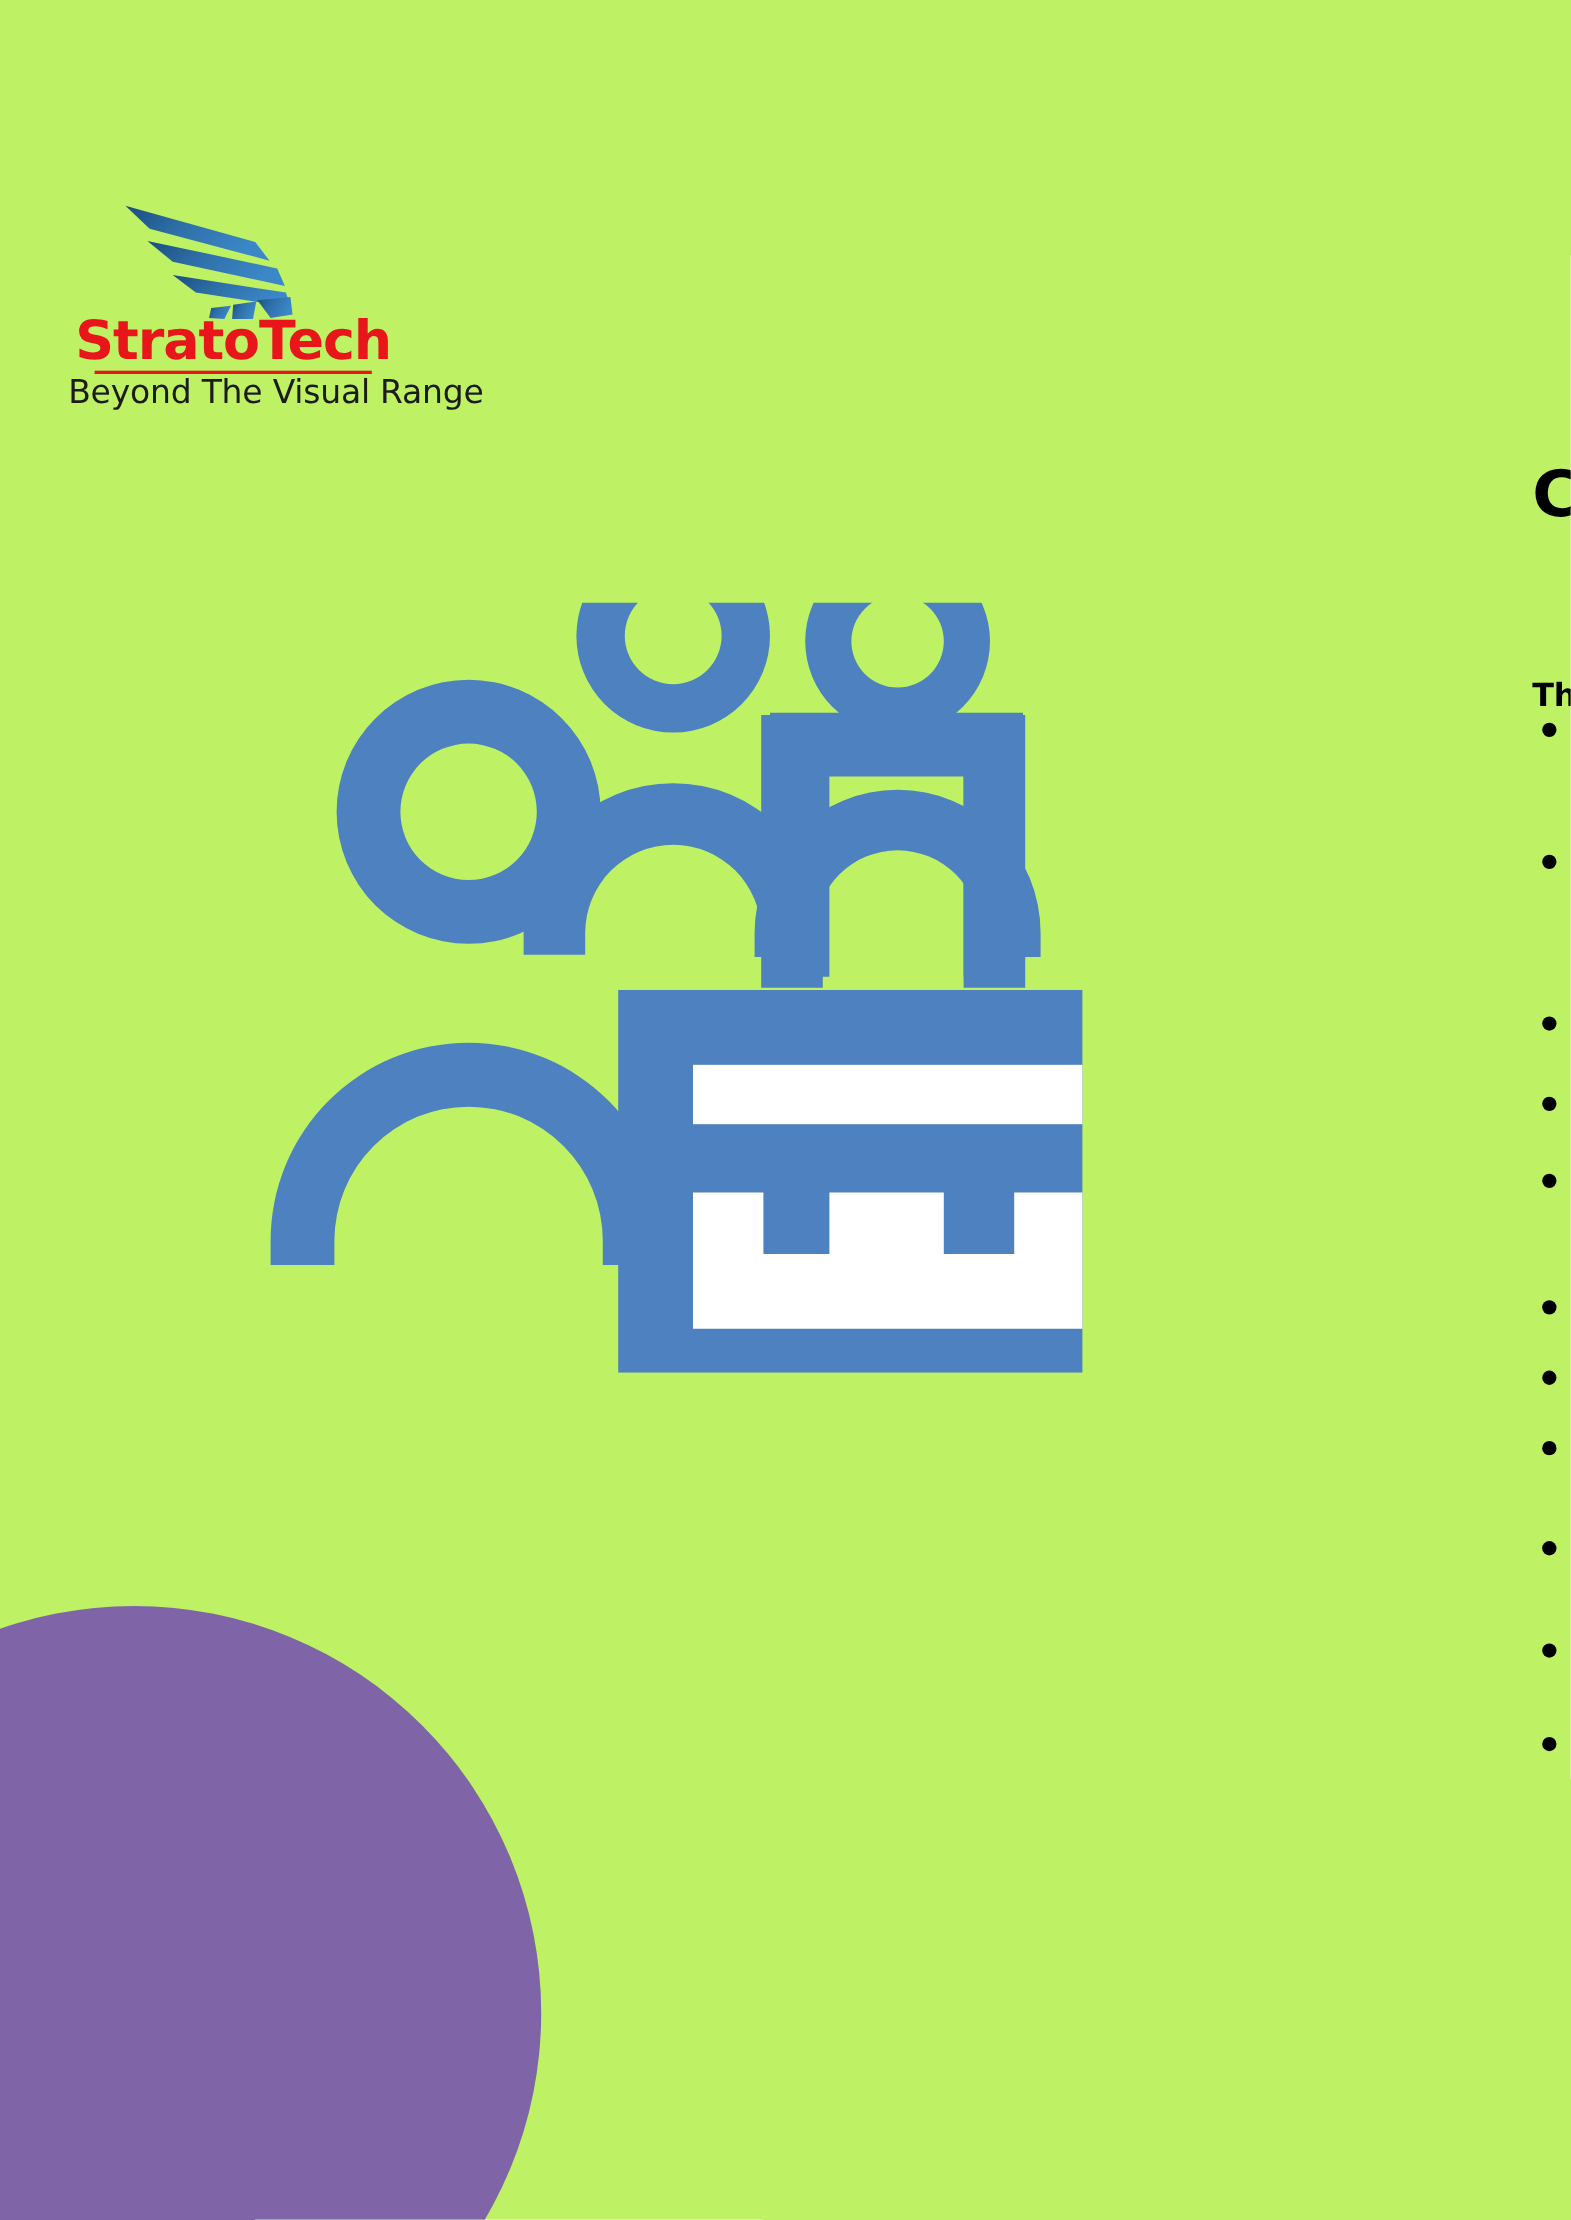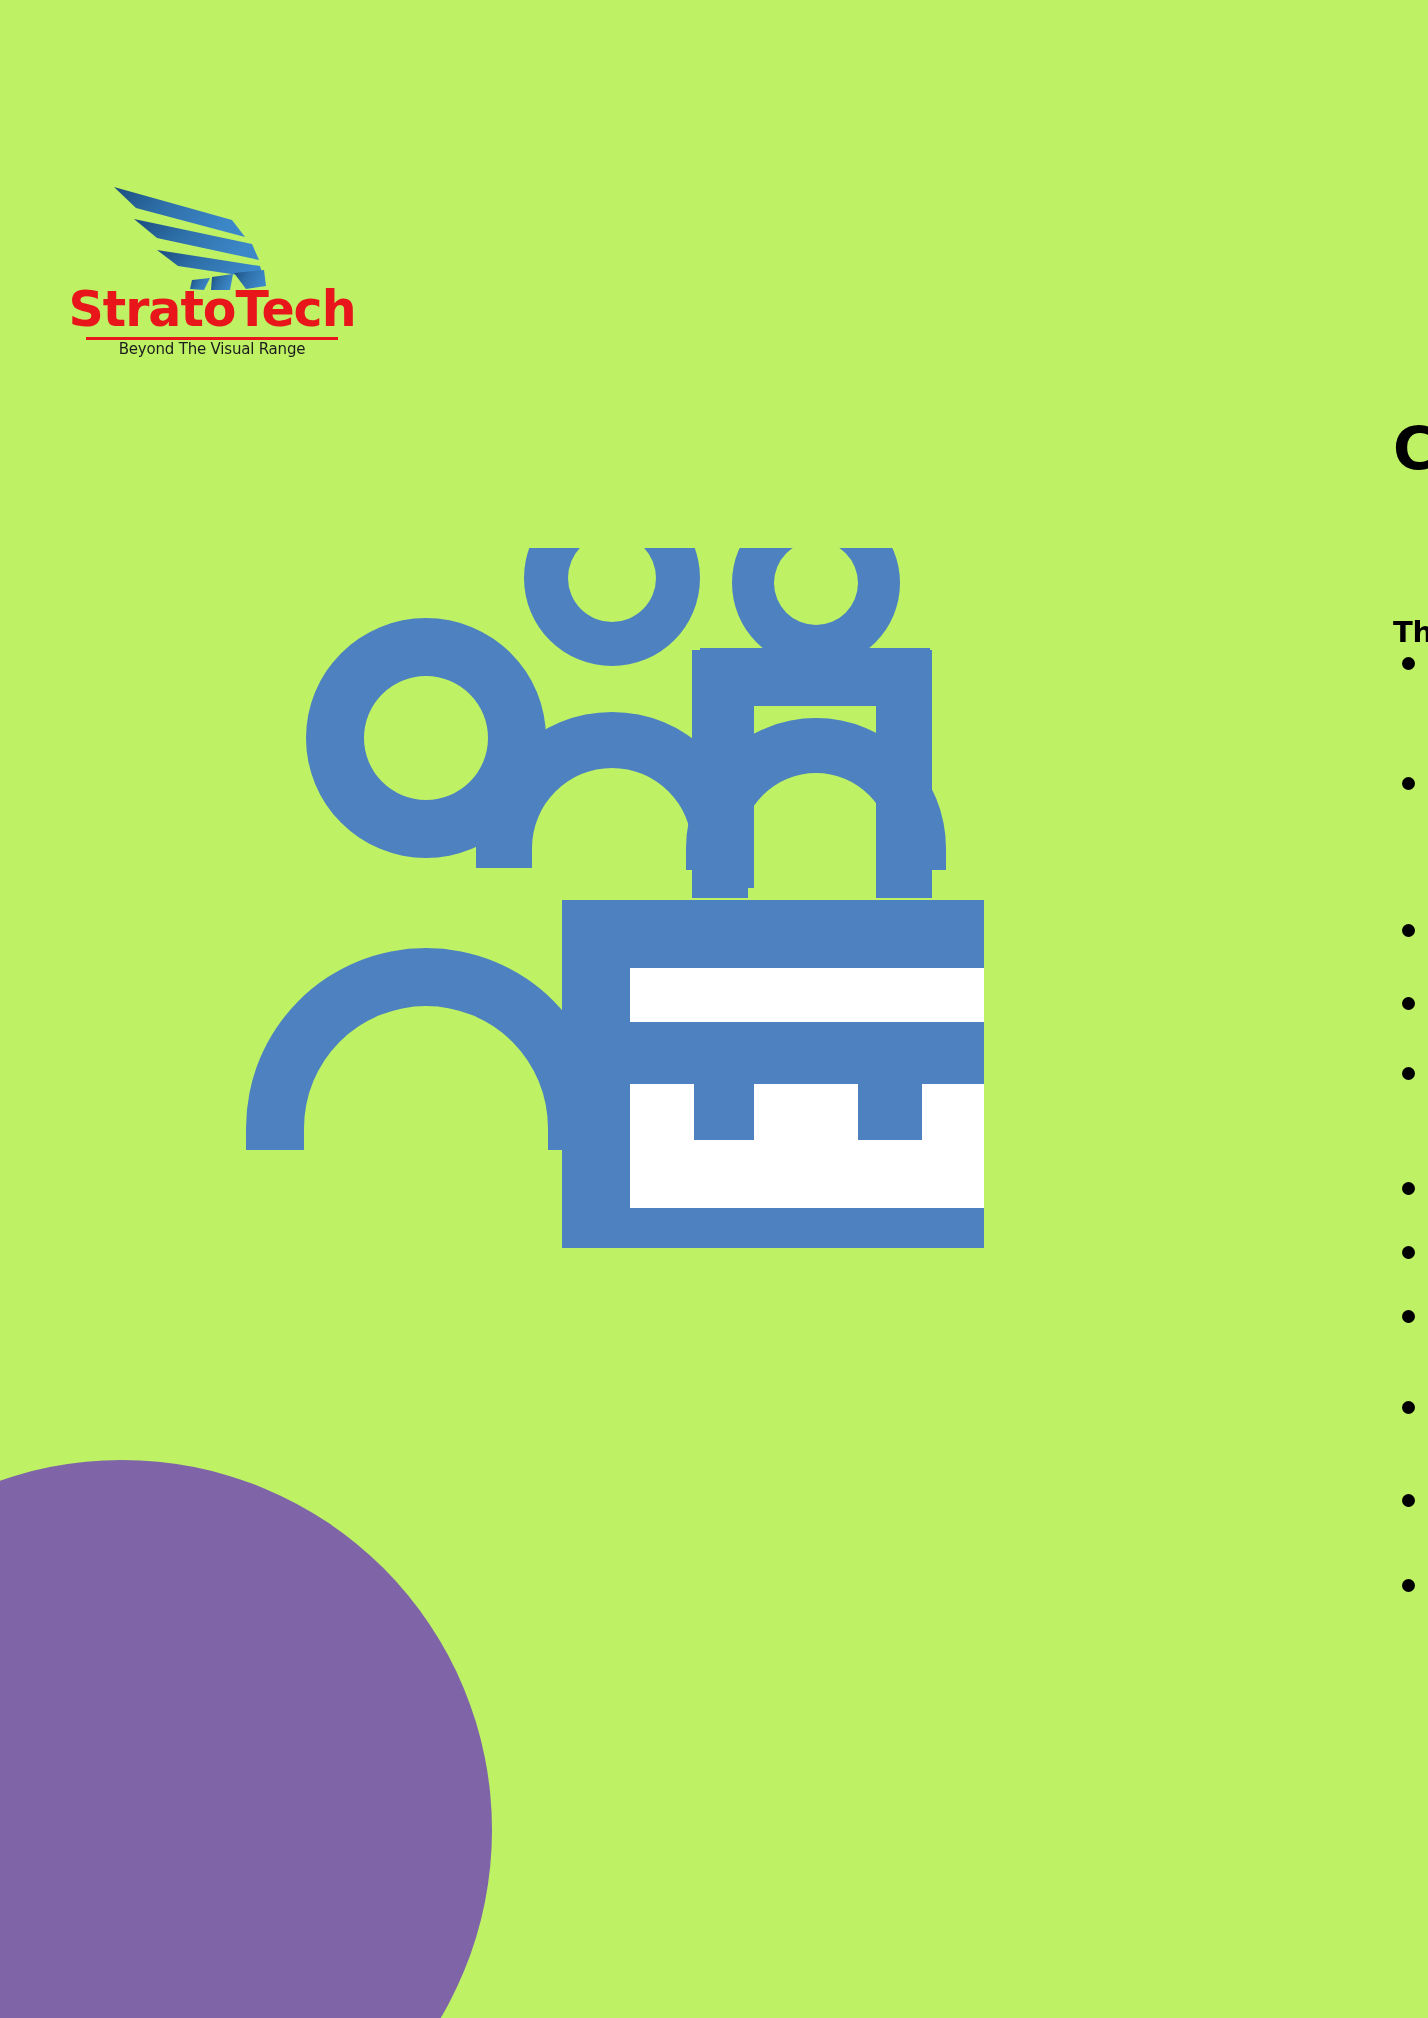--- a/index.html
+++ b/index.html
@@ -51,21 +51,21 @@
     white-space: nowrap;
   }
   #logo-rule {
     width: 252px;
     height: 3px;
     background: #E8161B;
     margin: 3px auto 2px auto;
   }
   #logo-tagline {
     font-family: "DejaVu Sans", sans-serif;
-    font-size: 15px;
+    font-size: 30px;
     color: #1c1c1c;
     line-height: 1.0;
     display: block;
     white-space: nowrap;
     letter-spacing: -0.2px;
   }
 
   
   #people-briefcase-icon {
     position: absolute;

